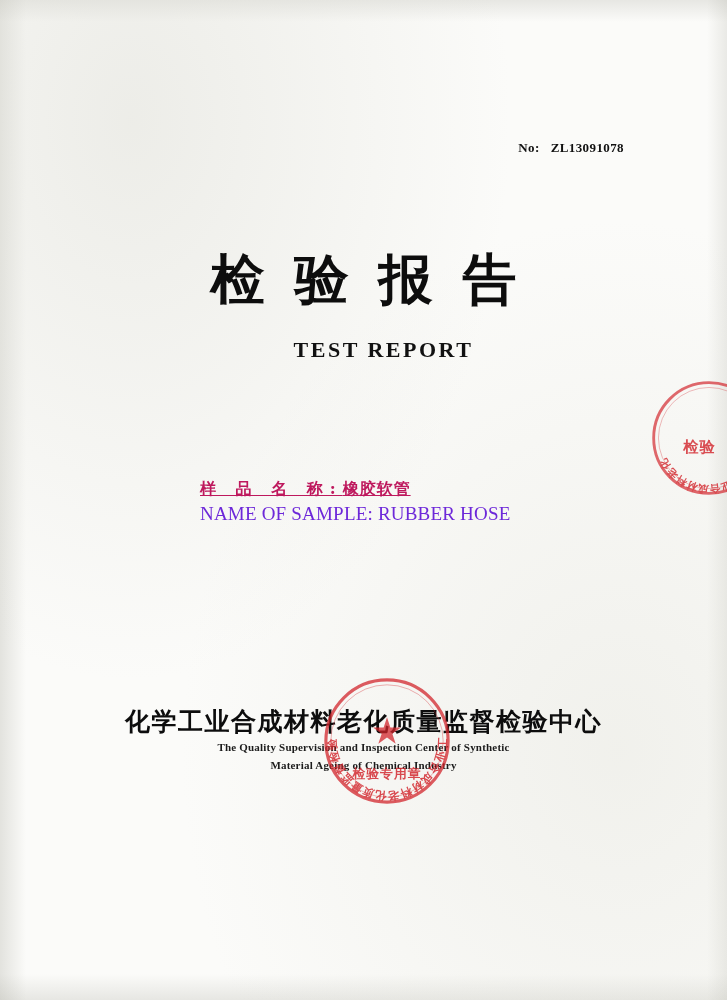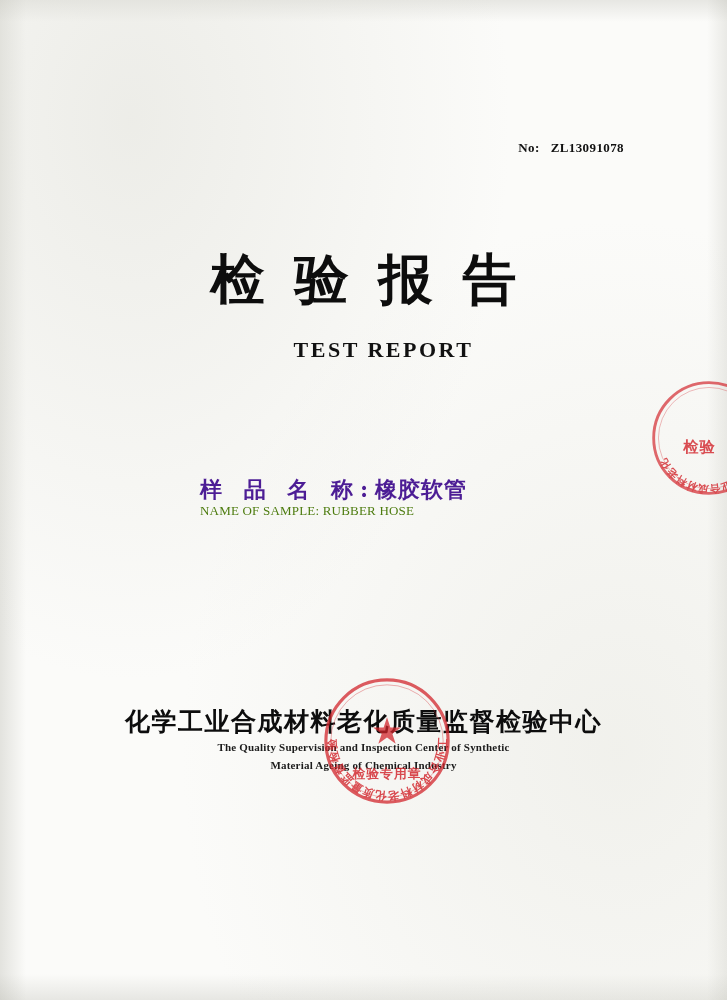--- a/index.html
+++ b/index.html
@@ -77,37 +77,38 @@
     position: absolute;
     top: 478px;
     left: 200px;
     width: 470px;
   }
   .field-row {
     margin-bottom: 25px;
   }
   .field-cn {
     font-family: "DejaVu Serif", serif;
-    font-size: 22px;
-    font-weight: bold;
-    color: #4c1d95;
+    font-size: 16px;
+    font-weight: bold;
+    color: #be185d;
     white-space: nowrap;
     line-height: 22px;
+    text-decoration: underline;
   }
   .field-cn .lbl {
     letter-spacing: 7px;
   }
   .field-cn .val {
     font-weight: bold;
     letter-spacing: 1px;
   }
   .field-en {
     font-family: "Liberation Serif", serif;
-    font-size: 13px;
-    color: #4d7c0f;
+    font-size: 19px;
+    color: #6d28d9;
     white-space: nowrap;
     margin-top: 3px;
     letter-spacing: 0.2px;
   }
   .footer {
     position: absolute;
     top: 706px;
     left: 0;
     width: 727px;
     text-align: center;

